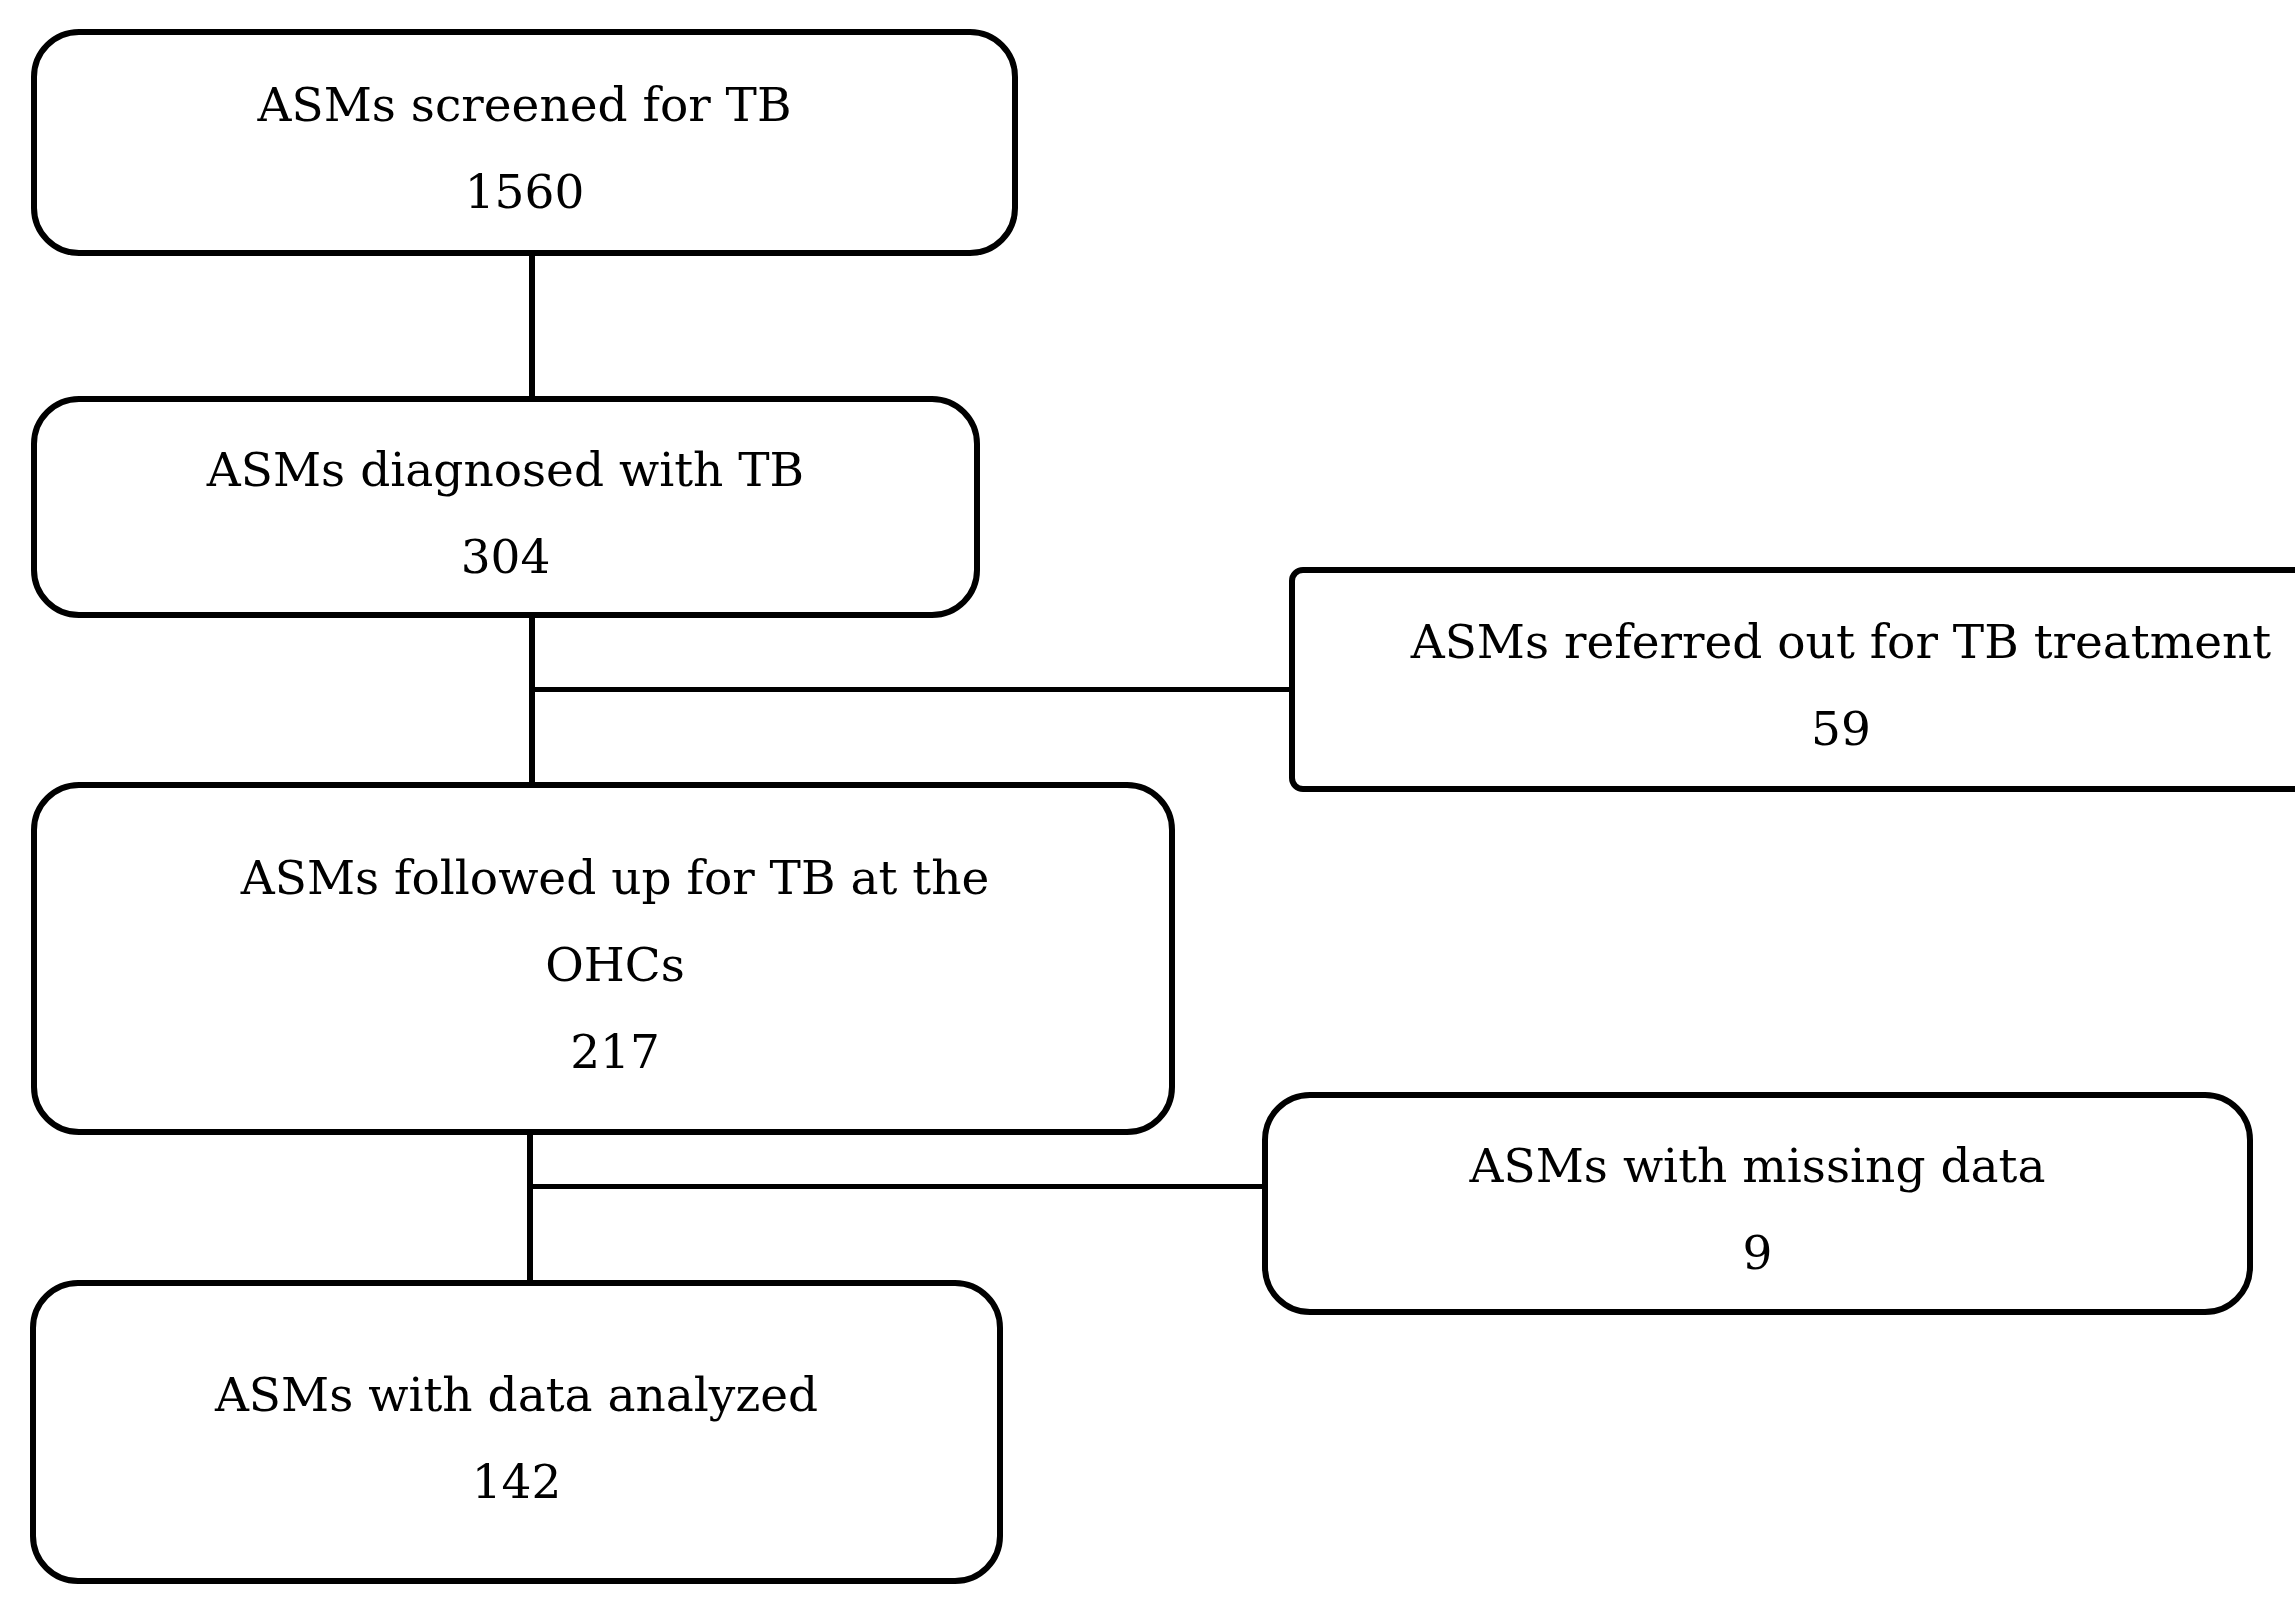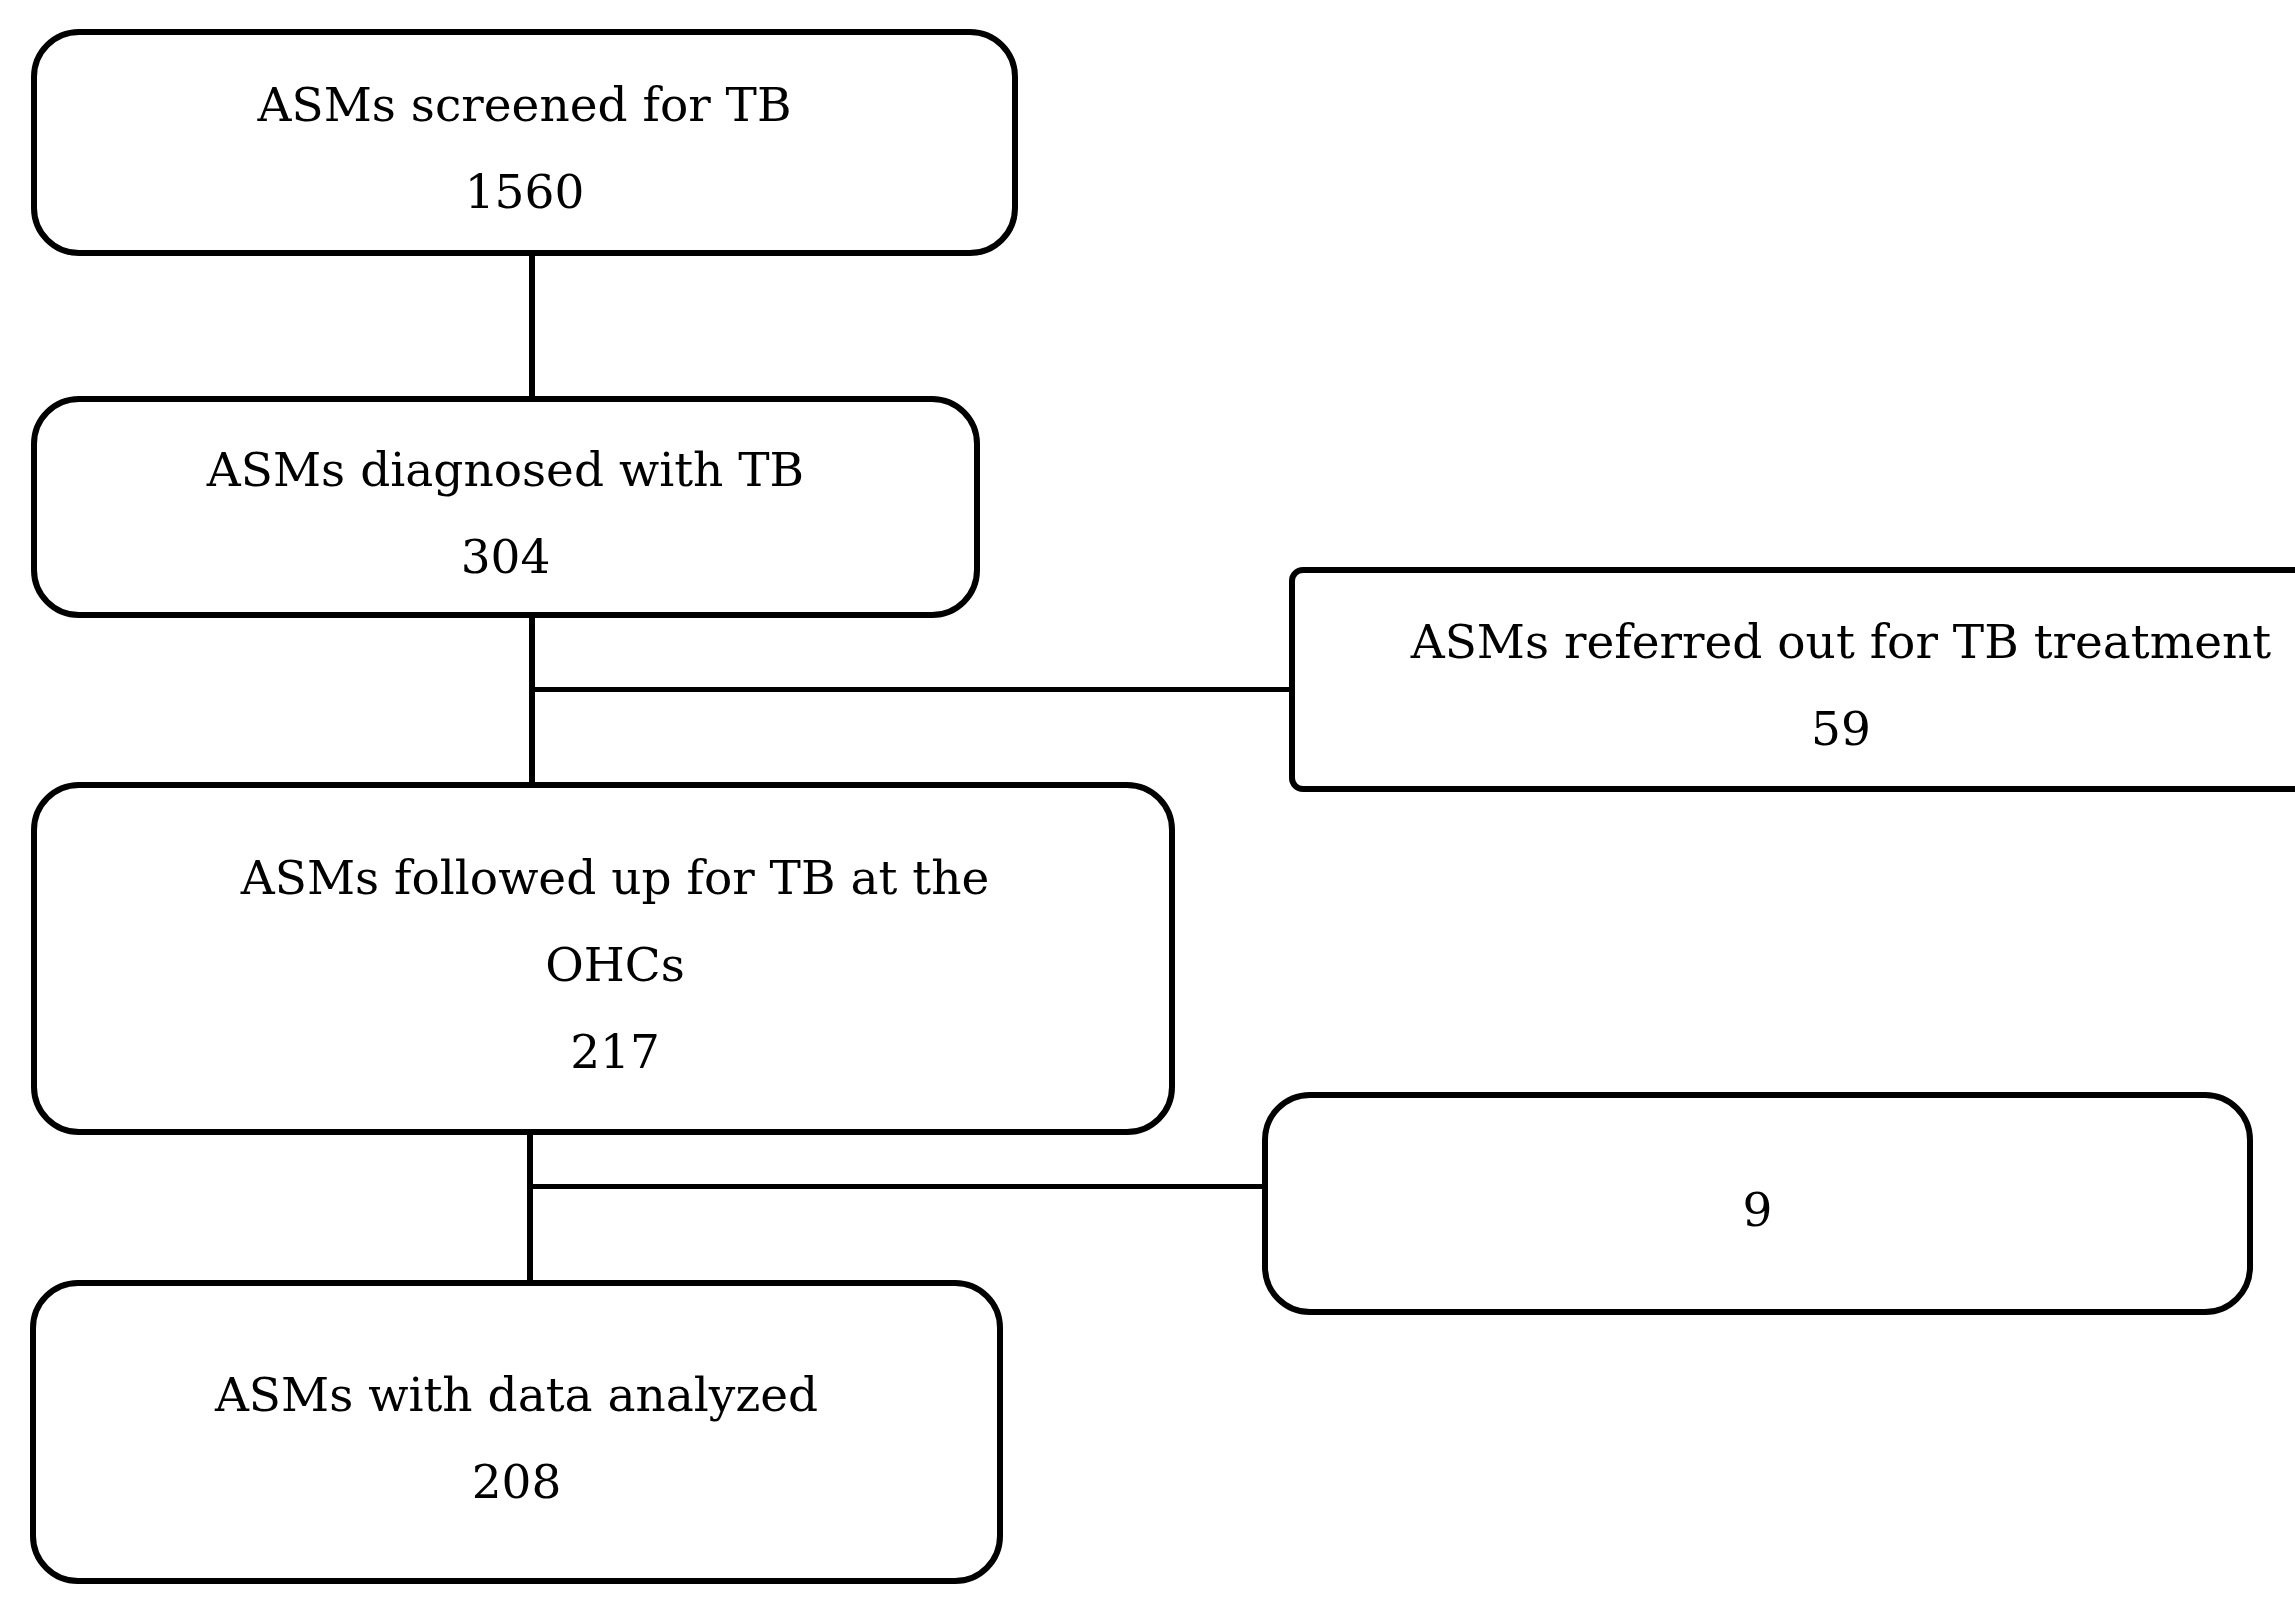--- a/index.html
+++ b/index.html
@@ -54,29 +54,30 @@
   </div>
 
   <div class="flow-box" style="left:31px; top:782px; width:1144px; height:353px;padding-left:24px;">
     <div class="line">ASMs followed up for TB at the</div>
     <div class="line">OHCs</div>
     <div class="line">217</div>
   </div>
 
   <div class="flow-box" style="left:30px; top:1280px; width:973px; height:304px;">
     <div class="line">ASMs with data analyzed</div>
-    <div class="line">208</div>
+    <div class="line">142</div>
   </div>
 
   <div class="flow-box" style="left:1289px; top:567px; width:1104px; height:225px;border-radius:14px;">
     <div class="line">ASMs referred out for TB treatment</div>
     <div class="line">59</div>
   </div>
 
   <div class="flow-box" style="left:1262px; top:1092px; width:991px; height:223px;">
+    <div class="line">ASMs with missing data</div>
     <div class="line">9</div>
   </div>
 
   <div class="connector" style="left:529px; top:254px; width:6.2px; height:143px;"></div>
 
   <div class="connector" style="left:529px; top:616px; width:6.2px; height:167px;"></div>
 
   <div class="connector" style="left:532px; top:687px; width:758px; height:4.7px;"></div>
 
   <div class="connector" style="left:527px; top:1133px; width:6.2px; height:148px;"></div>

